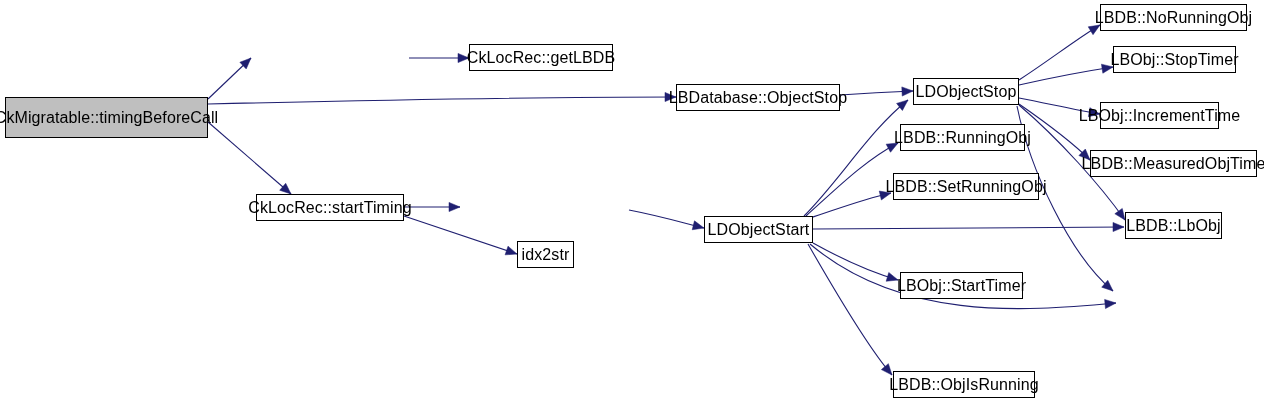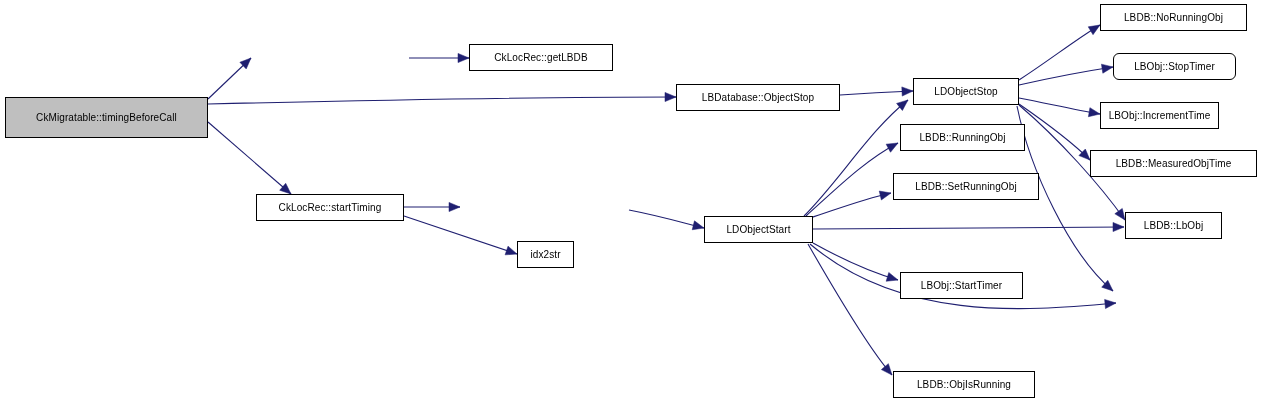--- a/index.html
+++ b/index.html
@@ -27,21 +27,21 @@
   .node {
     position: absolute;
     box-sizing: border-box;
     border: 1px solid #000000;
     background: #ffffff;
     display: flex;
     align-items: center;
     justify-content: center;
     white-space: nowrap;
     color: #000000;
-    font-size: 10px;
+    font-size: 16px;
     line-height: 1;
     letter-spacing: 0.1px;
   }
   .node.highlight {
     background: #bfbfbf;
   }
   .node-label {
     display: block;
     padding: 0 6px;
   }
@@ -111,21 +111,21 @@
     </div>
     <div class="node" style="left: 913px; top: 78px; width: 106px; height: 27px; border-color: rgb(0, 0, 0); background: rgb(255, 255, 255); color: rgb(0, 0, 0);">
       <span class="node-label">LDObjectStop</span>
     </div>
     <div class="node" style="left: 704px; top: 216px; width: 109px; height: 27px; border-color: rgb(0, 0, 0); background: rgb(255, 255, 255); color: rgb(0, 0, 0);">
       <span class="node-label">LDObjectStart</span>
     </div>
     <div class="node" style="left: 1100px; top: 4px; width: 147px; height: 27px; border-color: rgb(0, 0, 0); background: rgb(255, 255, 255); color: rgb(0, 0, 0);">
       <span class="node-label">LBDB::NoRunningObj</span>
     </div>
-    <div class="node" style="left: 1113px; top: 53px; width: 123px; height: 27px; border-color: rgb(0, 0, 0); background: rgb(255, 255, 255); color: rgb(0, 0, 0); border-radius: 6px;">
+    <div class="node" style="left: 1113px; top: 46px; width: 123px; height: 27px; border-color: rgb(0, 0, 0); background: rgb(255, 255, 255); color: rgb(0, 0, 0);">
       <span class="node-label">LBObj::StopTimer</span>
     </div>
     <div class="node" style="left: 1100px; top: 102px; width: 119px; height: 27px; border-color: rgb(0, 0, 0); background: rgb(255, 255, 255); color: rgb(0, 0, 0);">
       <span class="node-label">LBObj::IncrementTime</span>
     </div>
     <div class="node" style="left: 1090px; top: 150px; width: 167px; height: 27px; border-color: rgb(0, 0, 0); background: rgb(255, 255, 255); color: rgb(0, 0, 0);">
       <span class="node-label">LBDB::MeasuredObjTime</span>
     </div>
     <div class="node" style="left: 900px; top: 124px; width: 125px; height: 27px; border-color: rgb(0, 0, 0); background: rgb(255, 255, 255); color: rgb(0, 0, 0);">
       <span class="node-label">LBDB::RunningObj</span>

